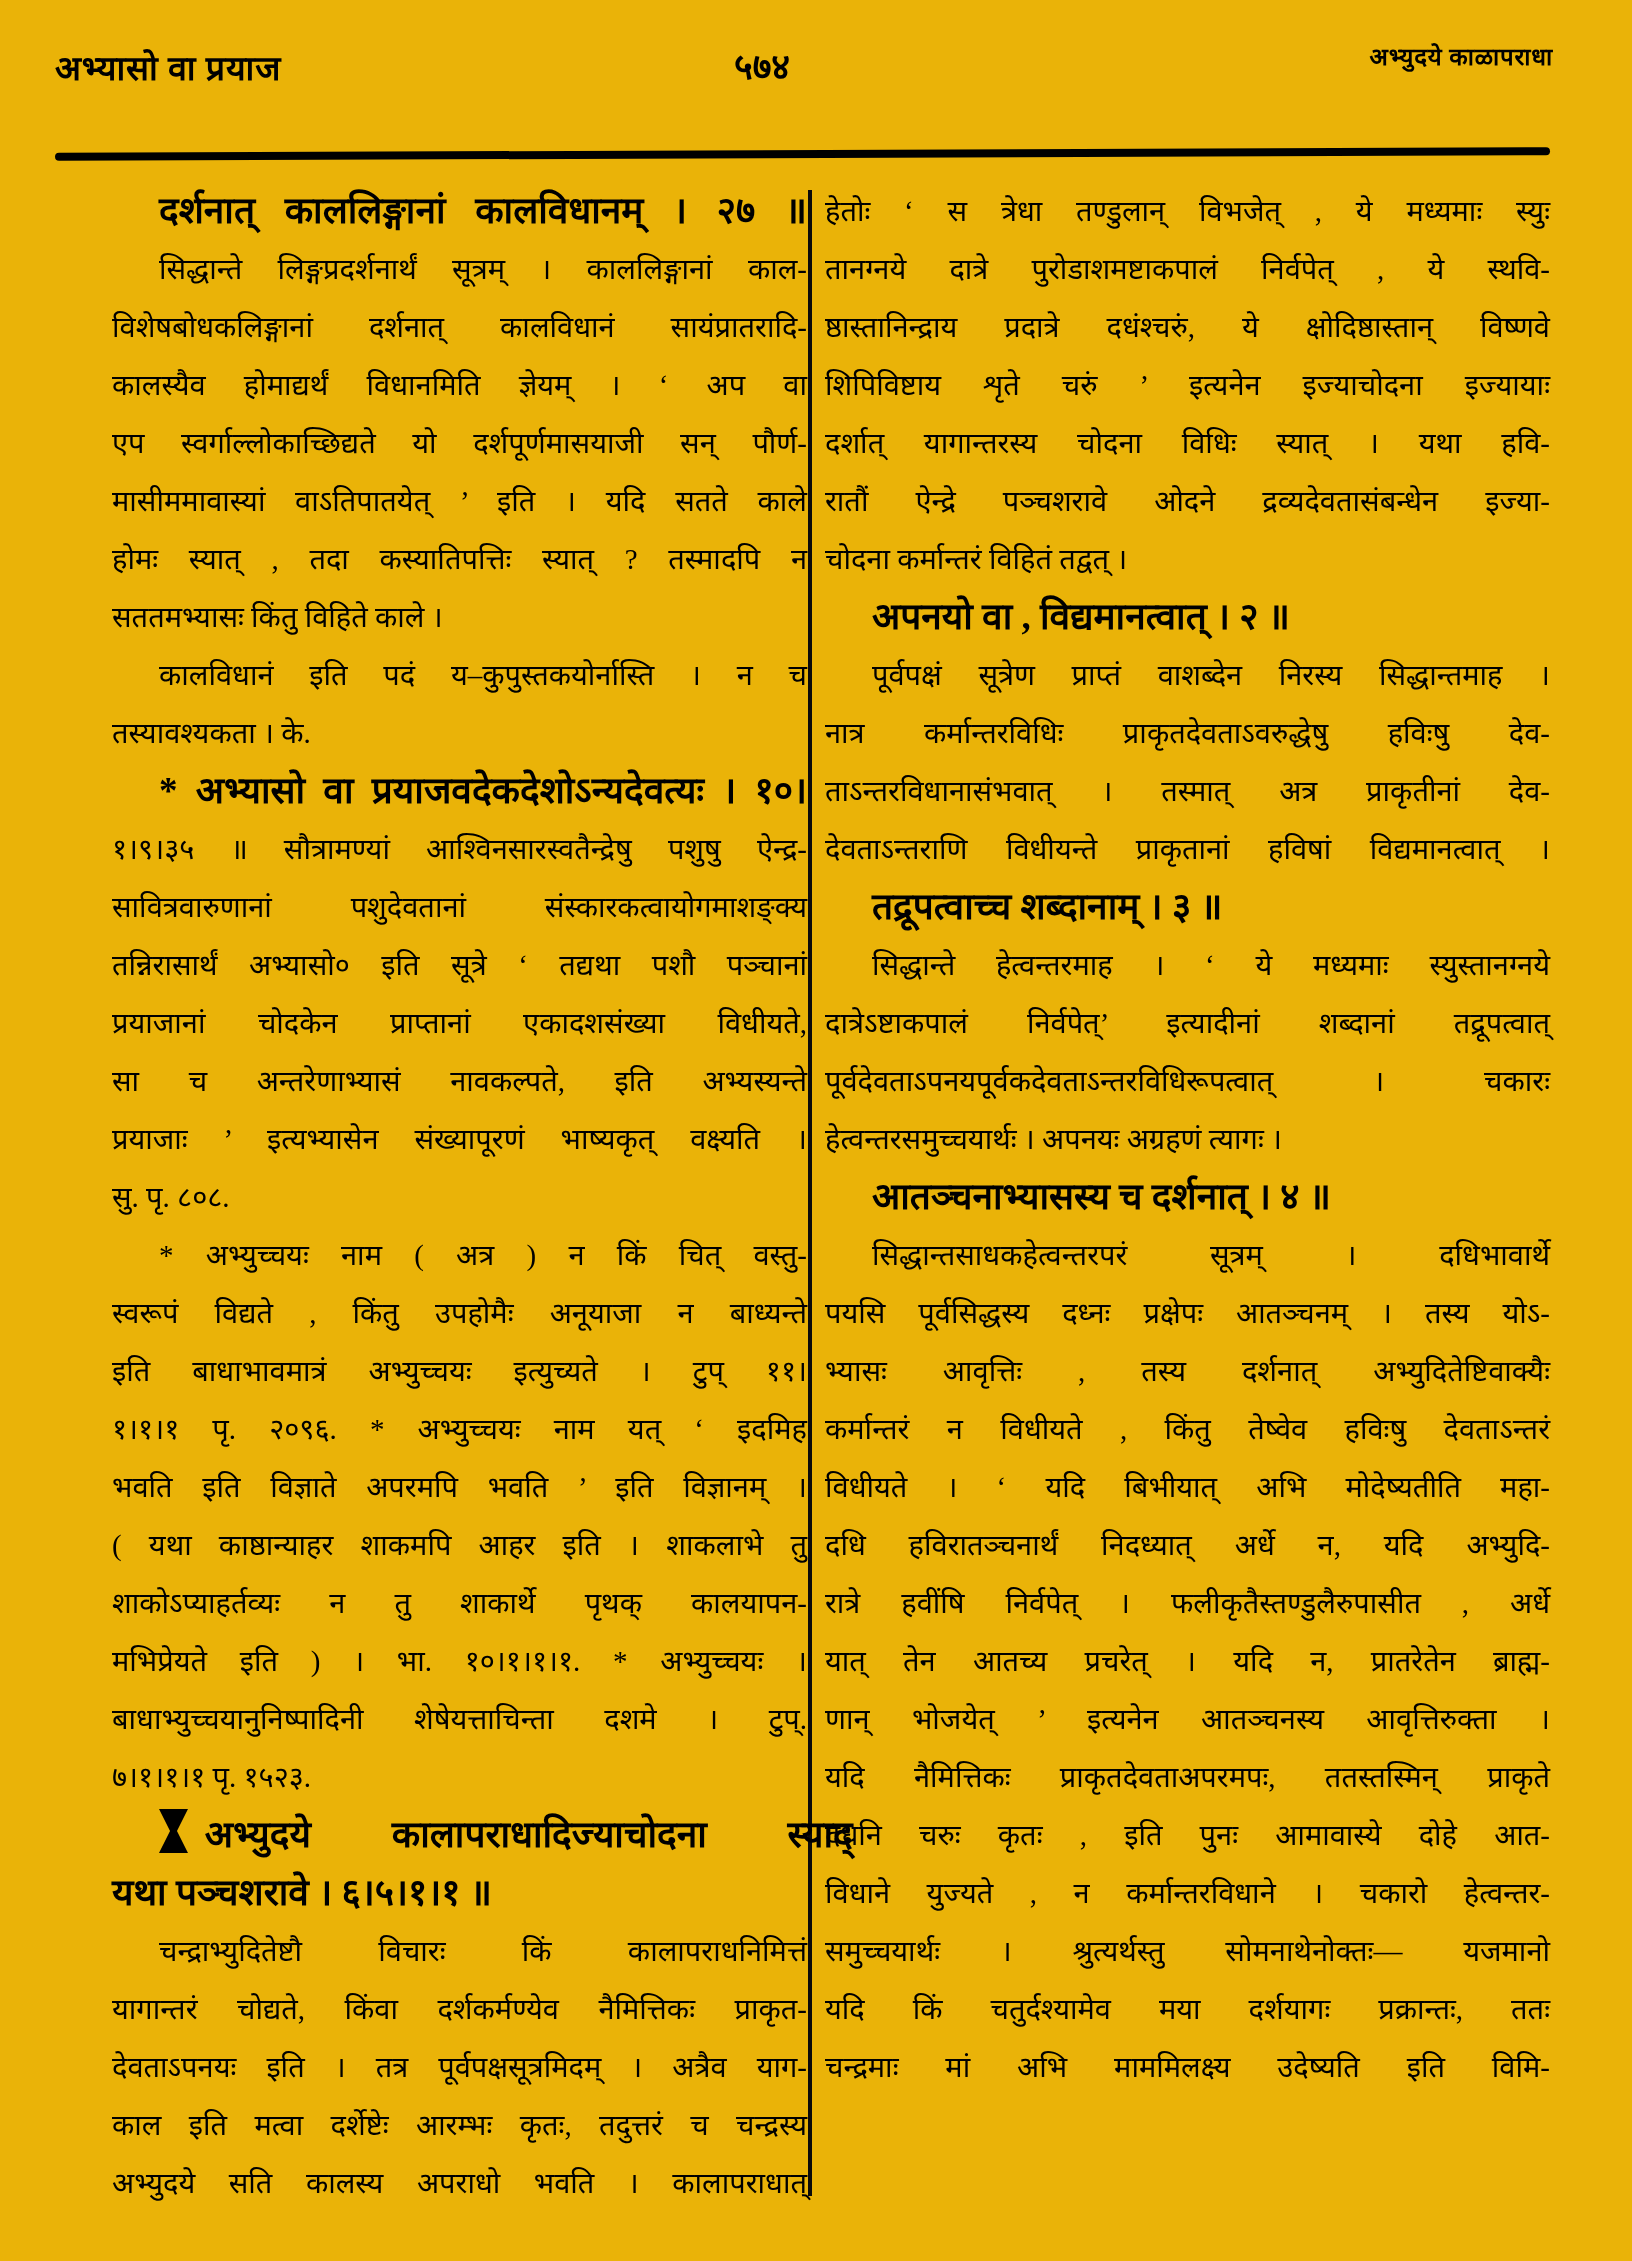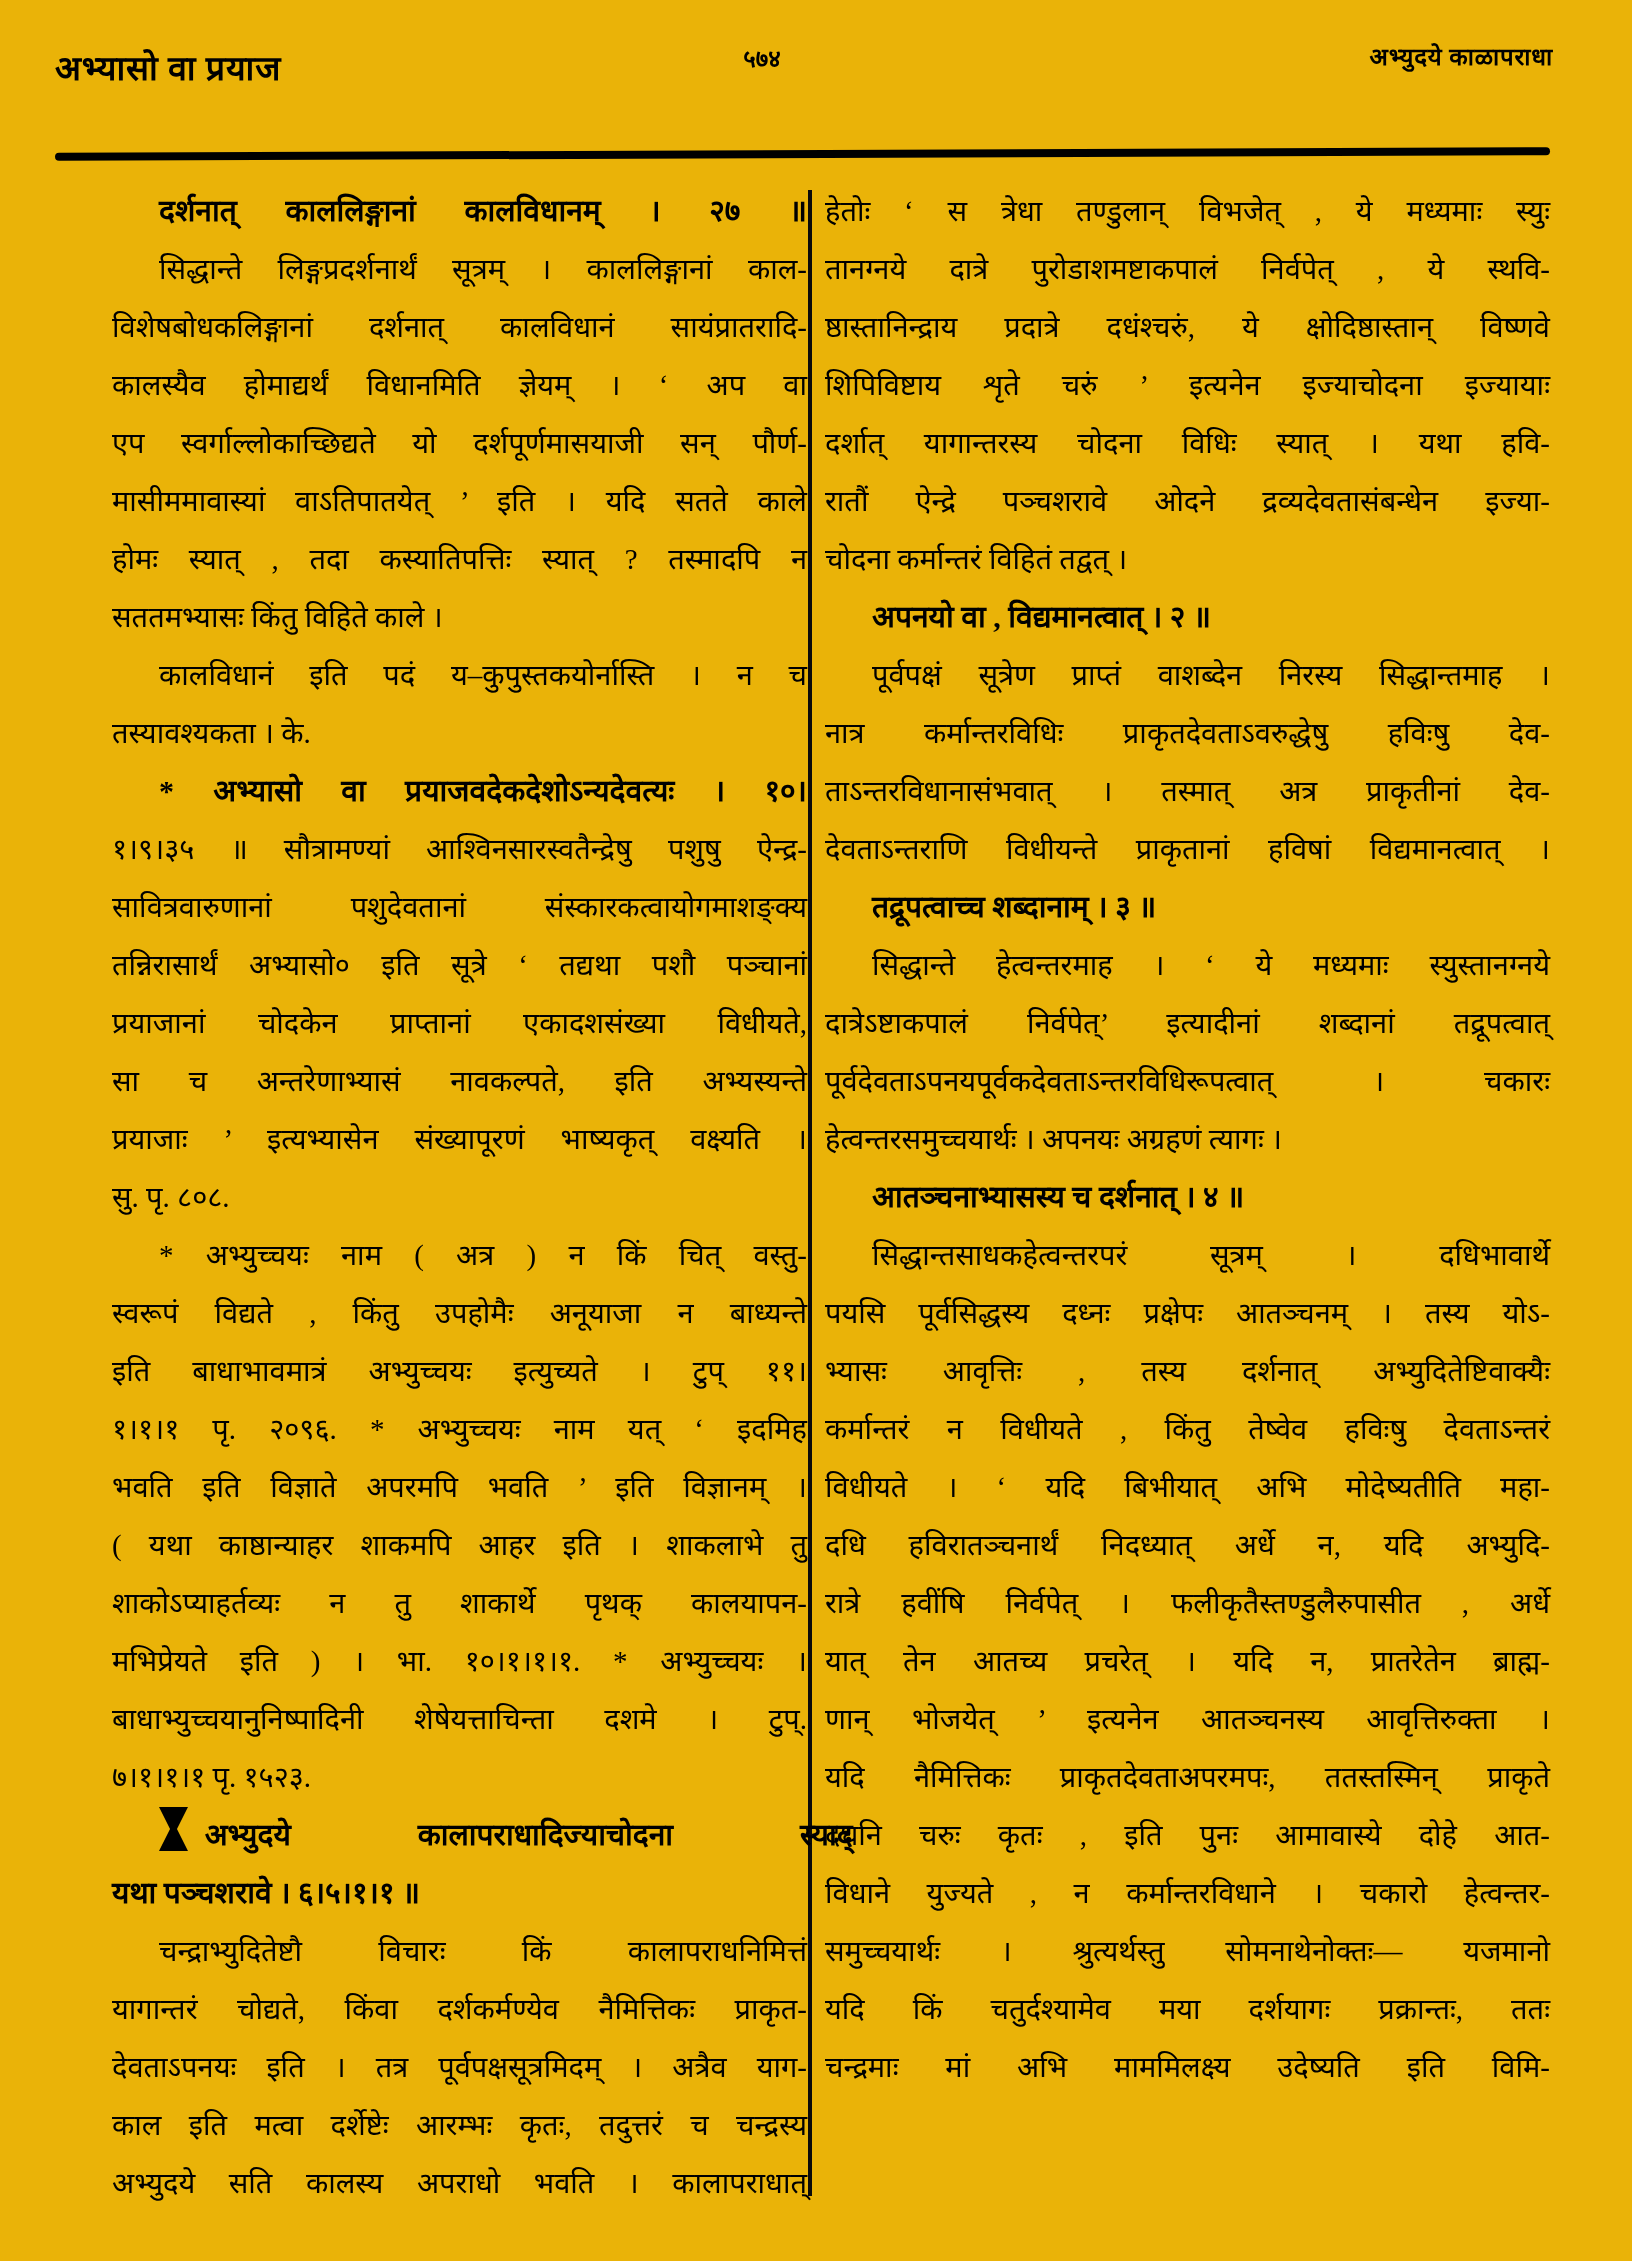--- a/index.html
+++ b/index.html
@@ -11,21 +11,21 @@
     font-family:"Liberation Serif","DejaVu Serif",serif;
     overflow:hidden;
   }
   
   .hdr-left{
     position:absolute;left:55px;top:44px;
     font-size:34px;font-weight:bold;letter-spacing:0.8px;
   }
   .hdr-page{
     position:absolute;left:0;top:41px;width:1524px;
-    text-align:center;font-size:24px;font-weight:bold;
+    text-align:center;font-size:36px;font-weight:bold;
   }
   .hdr-right{
     position:absolute;right:80px;top:39px;
     font-size:24px;font-weight:bold;letter-spacing:0.8px;
   }
   .hdr-rule{
     position:absolute;left:55px;top:150px;width:1495px;height:8.3px;
     background:#000;border-radius:4.5px;
     transform:rotate(-0.22deg);
   }
@@ -45,21 +45,21 @@
     text-align:justify;
     text-align-last:justify;
     white-space:nowrap;
     overflow:visible;
   }
   .line > span.txt{display:inline-block;width:100%;text-align:justify;text-align-last:justify;}
   .line.short{text-align:left;text-align-last:left;}
   .line.short > span.txt{width:auto;text-align:right;text-align-last:left;}
   .line.indent{padding-left:47px;}
   .line.indent > span.txt{width:calc(100% - 0px);}
-  .line.bold{font-weight:bold;font-size:30px;}
+  .line.bold{font-weight:bold;font-size:37px;}
   
   .seal{
     display:inline-block;vertical-align:-6px;
     width:29px;height:44px;margin-right:16.7px;
     background:#000;
     clip-path:polygon(0% 0%,100% 0%,62% 50%,100% 100%,0% 100%,38% 50%);
   }
 </style>
 </head>
 <body>

